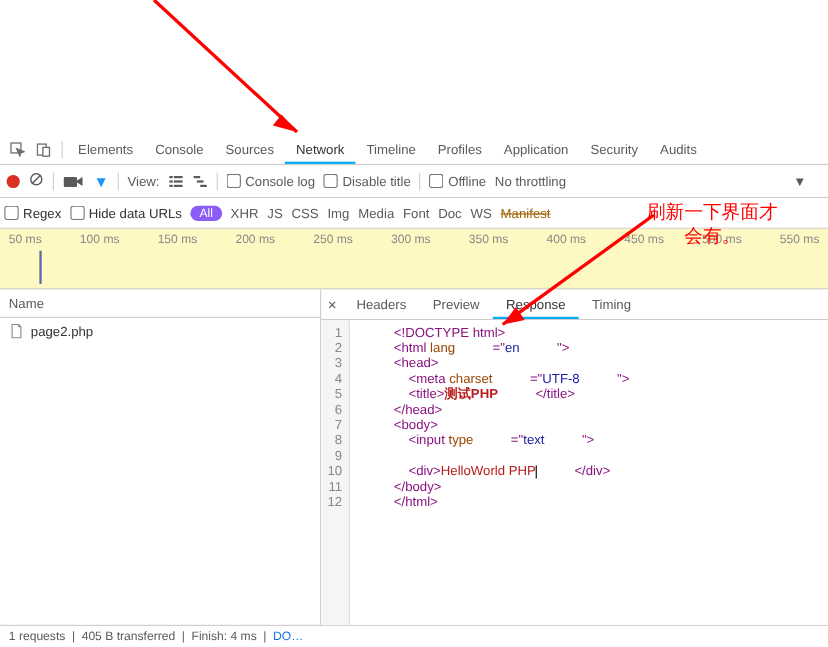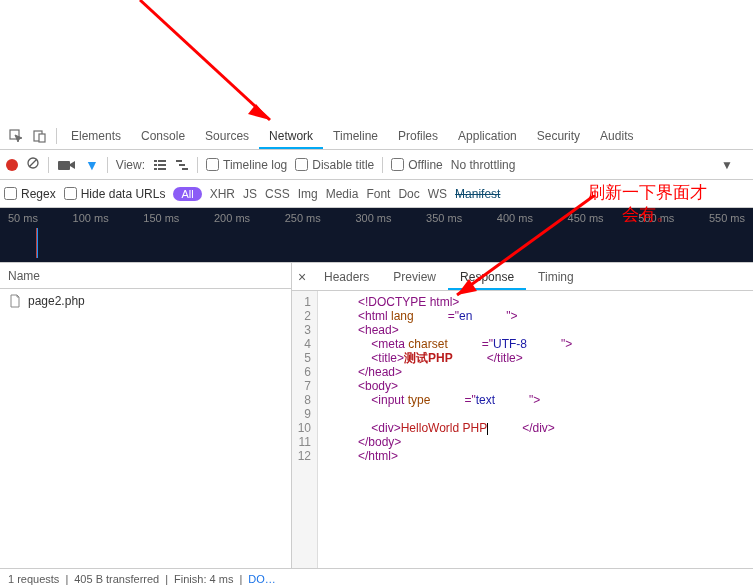--- a/index.html
+++ b/index.html
@@ -16,21 +16,21 @@
 .toolbar .sep,.filterbar .sep { width:1px; height:16px; background:#ccc; }
 .cam { width:20px; height:14px; fill:#5a5a5a; }
 .funnel { color:#2196f3; font-size:14px; }
 .chk { display:flex; align-items:center; gap:4px; }
 .chk input { width:13px; height:13px; }
 .caret { margin-left:auto; margin-right:14px; cursor:pointer; }
 .filterbar { height:28px; border-bottom:1px solid #ccc; display:flex; align-items:center; padding:0 4px; gap:8px; }
 .filterbar input[type=text] { width:144px; height:20px; border:1px solid #bbb; padding:0 6px; font-size:11px; color:#999; }
 .pill { background:#8b5cf6; color:#fff; border-radius:8px; padding:1px 8px; font-size:11px; }
 .ftab { color:#5a5a5a; cursor:pointer; }
-.timeline { height:55px; border-bottom:1px solid #ccc; position:relative; background:#0f172a; }
+.timeline { height:55px; border-bottom:1px solid #ccc; position:relative; background:#fef9c3; }
 .timeline .ticks { display:flex; justify-content:space-between; padding:4px 8px 0; color:#888; font-size:11px; }
 .timeline .bar { position:absolute; left:36px; top:20px; width:2px; height:30px; background:#2196f3; }
 .timeline .bar2 { position:absolute; left:36px; top:20px; width:1px; height:30px; background:#b44; }
 .lower { display:flex; height:305px; }
 .left { width:292px; border-right:1px solid #ccc; display:flex; flex-direction:column; }
 .nameh { height:26px; border-bottom:1px solid #ccc; padding:6px 8px; color:#5a5a5a; }
 .row { padding:5px 8px; display:flex; align-items:center; gap:6px; color:#333; }
 .row .fi { width:14px; height:14px; }
 .right { flex:1; display:flex; flex-direction:column; }
 .subtabs { height:28px; border-bottom:1px solid #ccc; display:flex; align-items:center; }
@@ -103,21 +103,21 @@
         <rect x="5" y="10" width="8" height="2" fill="#5a5a5a"></rect>
       </svg></span>
   <span class="viewicon"><svg width="14" height="14">
         <rect x="1" y="2" width="6" height="2" fill="#5a5a5a"></rect>
         <rect x="4" y="6" width="6" height="2" fill="#5a5a5a"></rect>
         <rect x="7" y="10" width="6" height="2" fill="#5a5a5a"></rect>
       </svg></span>
   <div class="sep"></div>
   <label class="chk">
       <input type="checkbox" style="">
-      <span>Timeline log</span>
+      <span>Console log</span>
     </label>
   <label class="chk">
       <input type="checkbox" style="">
       <span>Disable title</span>
     </label>
   <div class="sep"></div>
   <label class="chk">
       <input type="checkbox" style="">
       <span>Offline</span>
     </label>
@@ -136,21 +136,21 @@
     </label>
   <span class="pill">All</span>
   <span class="ftab">XHR</span>
   <span class="ftab">JS</span>
   <span class="ftab">CSS</span>
   <span class="ftab">Img</span>
   <span class="ftab">Media</span>
   <span class="ftab">Font</span>
   <span class="ftab">Doc</span>
   <span class="ftab">WS</span>
-  <span class="ftab" style="text-decoration:line-through;color:#0c4a6e">Manifest</span>
+  <span class="ftab" style="text-decoration:line-through;color:#a16207">Manifest</span>
 </div>
 
 <div class="timeline">
   <div class="ticks">
     <span>50 ms</span>
     <span>100 ms</span>
     <span>150 ms</span>
     <span>200 ms</span>
     <span>250 ms</span>
     <span>300 ms</span>

